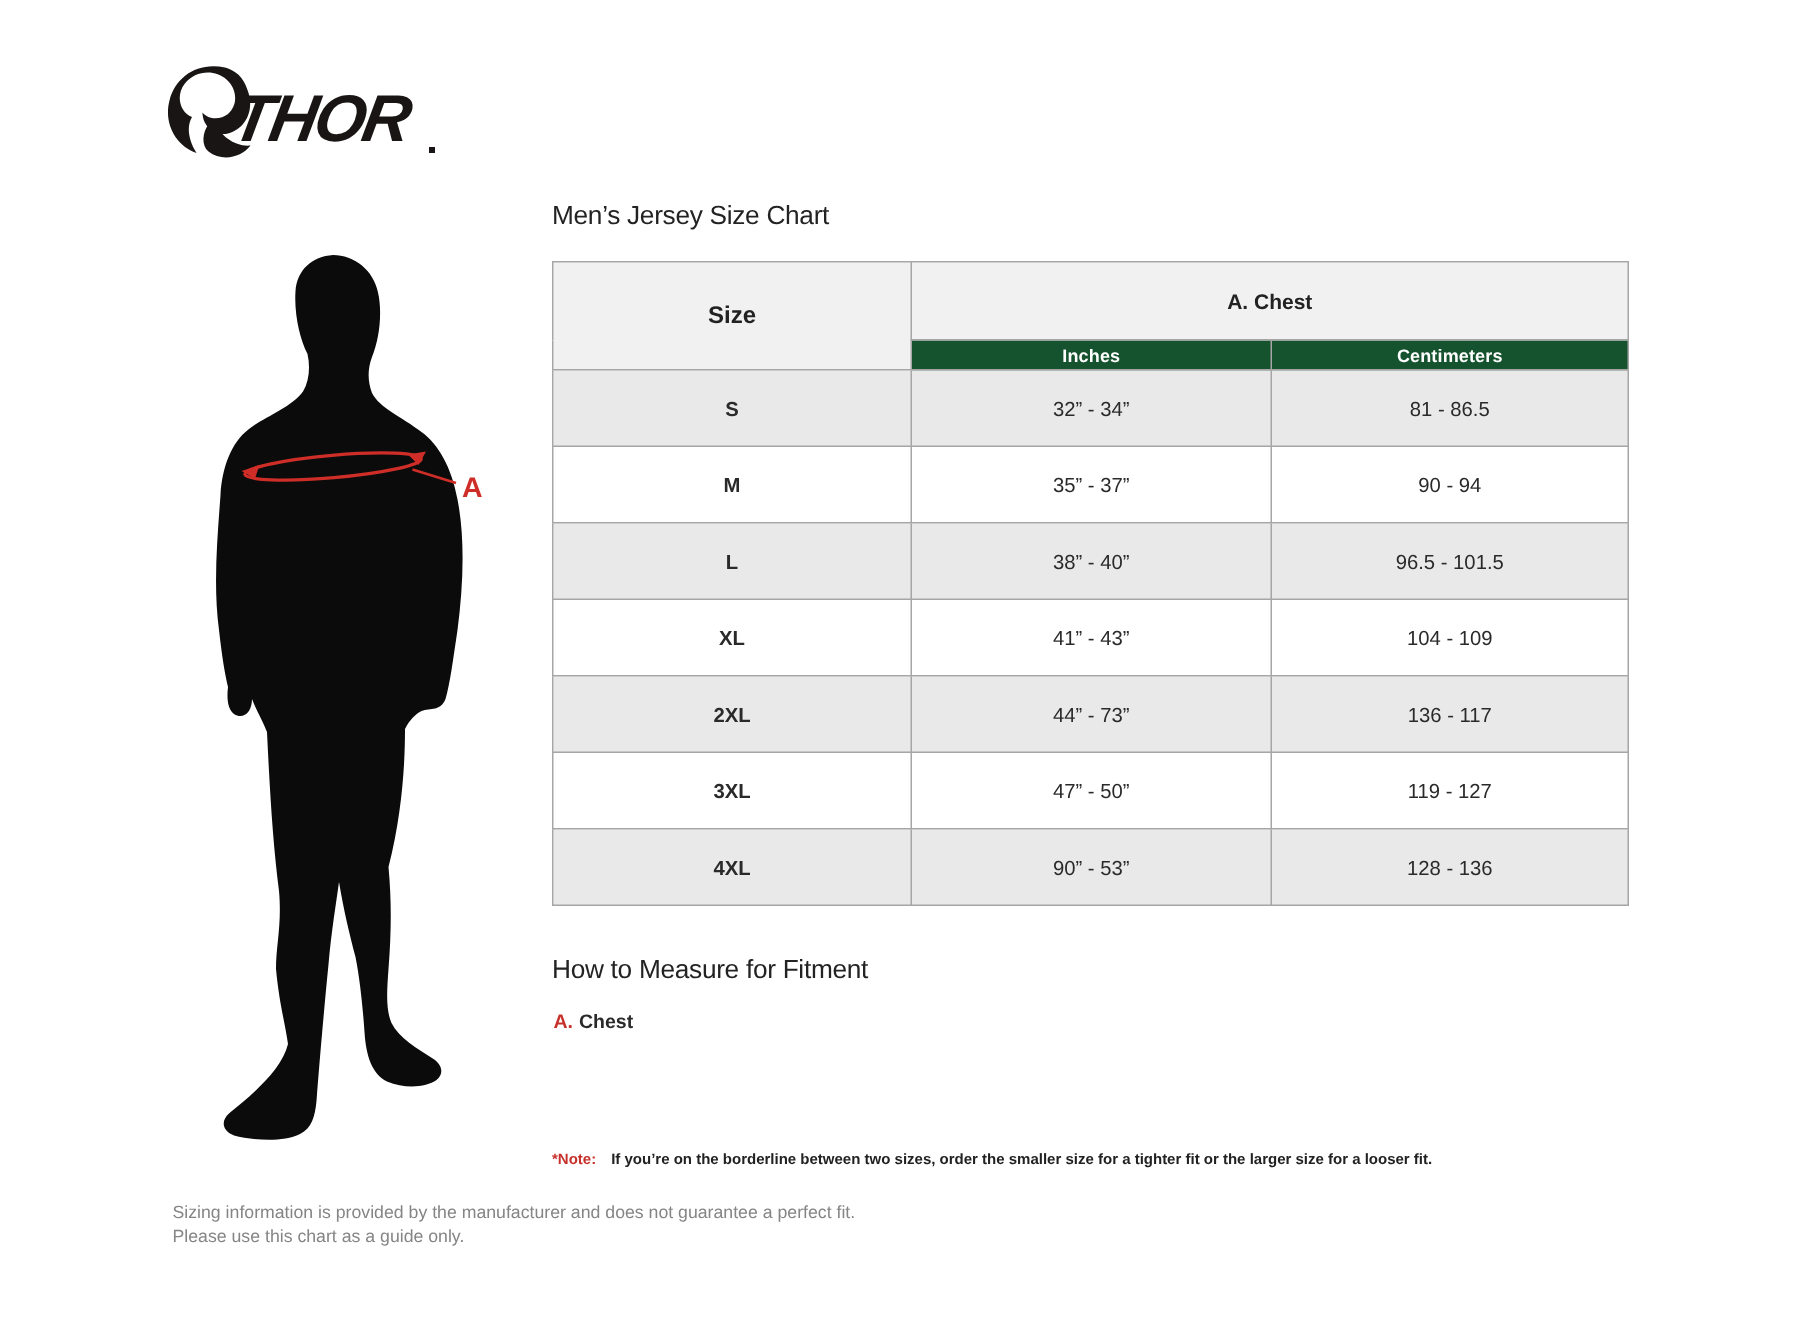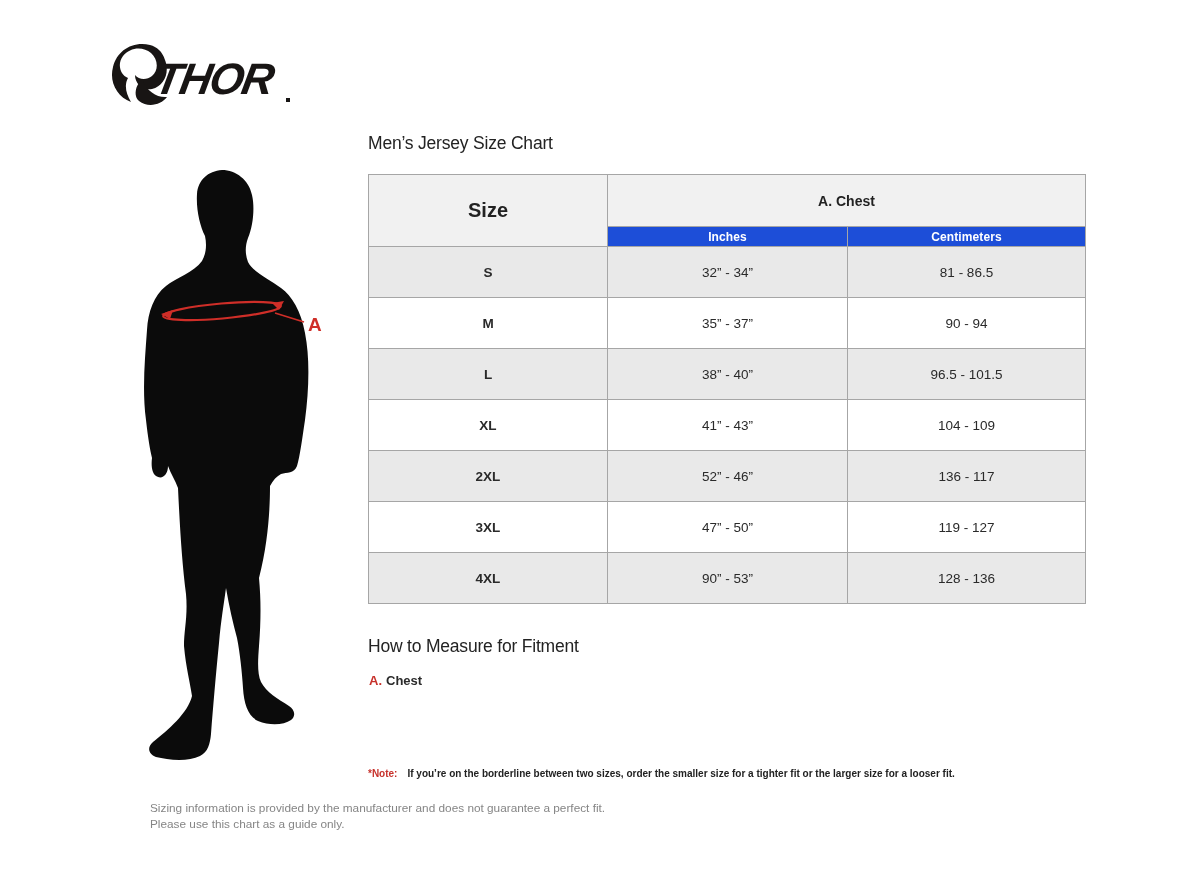--- a/index.html
+++ b/index.html
@@ -17,24 +17,24 @@
     font-size:17.5px;font-weight:normal;color:#232323;letter-spacing:-0.2px;
   }
   
   .size-table{
     position:absolute;left:368px;top:174px;width:717px;
     border-collapse:collapse;table-layout:fixed;
   }
   .size-table th,.size-table td{
     border:1px solid #a6a6a6;text-align:center;padding:0;
   }
-  .size-table .size-head{background:#f1f1f1;font-size:20px;font-weight:bold;color:#222;}
+  .size-table .size-head{background:#f1f1f1;font-size:16px;font-weight:bold;color:#222;}
   .size-table .group-head{background:#f1f1f1;height:51px;font-size:14px;font-weight:bold;color:#222;}
   .size-table .unit-head{
-    background:#1d4ed8;color:#ffffff;height:19px;
+    background:#14532d;color:#ffffff;height:19px;
     font-size:12px;font-weight:bold;letter-spacing:0.1px;
   }
   .size-table tbody td{height:50px;font-size:13.5px;color:#2a2a2a;background:#ffffff;}
   .size-table tbody tr:nth-child(odd) td{background:#e9e9e9;}
   .size-table tbody td.size-col{font-weight:bold;}
   
   .measure-heading{
     position:absolute;left:368px;top:636px;margin:0;
     font-size:17.5px;font-weight:normal;color:#232323;letter-spacing:-0.2px;
   }
@@ -46,21 +46,21 @@
   }
   
   .note-line{
     position:absolute;left:368px;top:768px;margin:0;width:700px;
     font-size:10px;font-weight:bold;color:#222;
   }
   .note-prefix{color:#c7312b;margin-right:10px;}
   
   .disclaimer{
     position:absolute;left:115px;top:800px;
-    font-size:11.8px;line-height:16px;color:#858585;margin-left:35px;
+    font-size:11.8px;line-height:16px;color:#858585;
   }
 </style>
 </head>
 <body>
 
 <div class="logo-wrap">
   <svg width="200" height="68" viewBox="0 0 200 68">
     <g fill="#181514">
       <path d="M40,3 C22,-1 7,9 3,25 C-1,40 7,55 21,60 C16,52 14,43 18,36 C10,33 7,22 13,14 C20,5 33,4 41,11 C48,17 49,28 42,34 C37,38 29,38 25,33 C25,42 33,49 42,47 C54,44 60,31 55,18 C52,9 47,5 40,3 Z"></path>
       <path d="M33,39 C37,49 47,56 57,55 C51,63 38,66 29,59 C24,55 25,46 29,41 Z"></path>
@@ -157,21 +157,21 @@
         <td>38” - 40”</td>
         <td>96.5 - 101.5</td>
       </tr>
       <tr>
         <td class="size-col">XL</td>
         <td>41” - 43”</td>
         <td>104 - 109</td>
       </tr>
       <tr>
         <td class="size-col">2XL</td>
-        <td>52” - 46”</td>
+        <td>44” - 73”</td>
         <td>136 - 117</td>
       </tr>
       <tr>
         <td class="size-col">3XL</td>
         <td>47” - 50”</td>
         <td>119 - 127</td>
       </tr>
       <tr>
         <td class="size-col">4XL</td>
         <td>90” - 53”</td>

